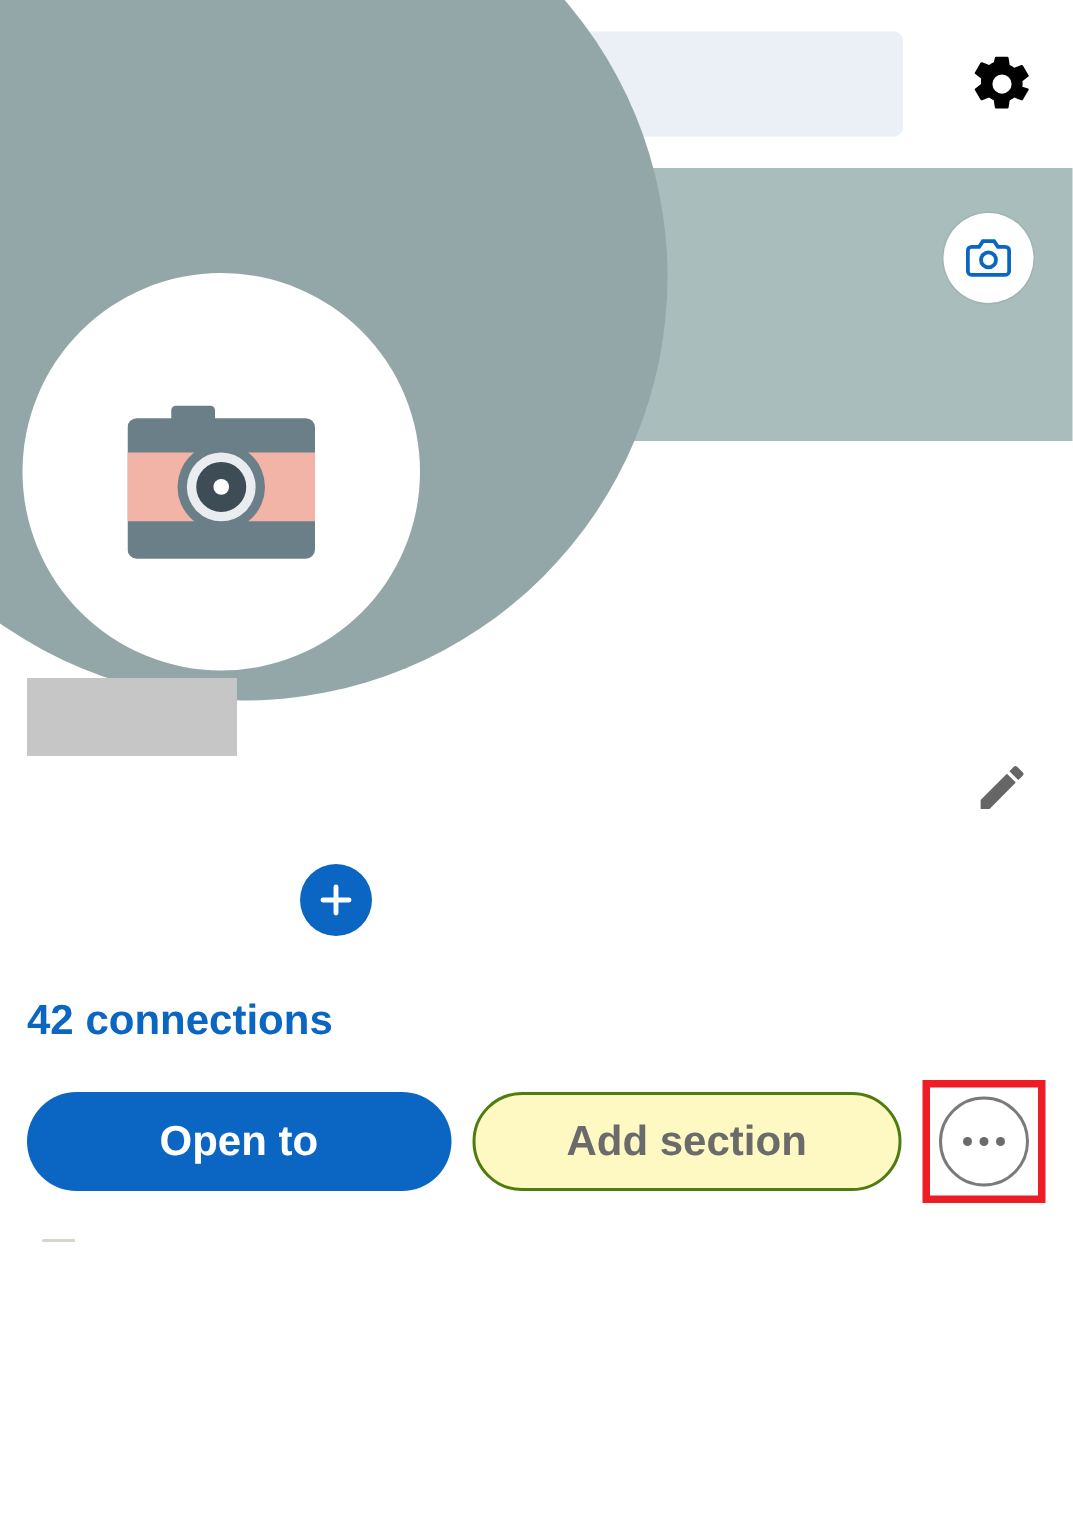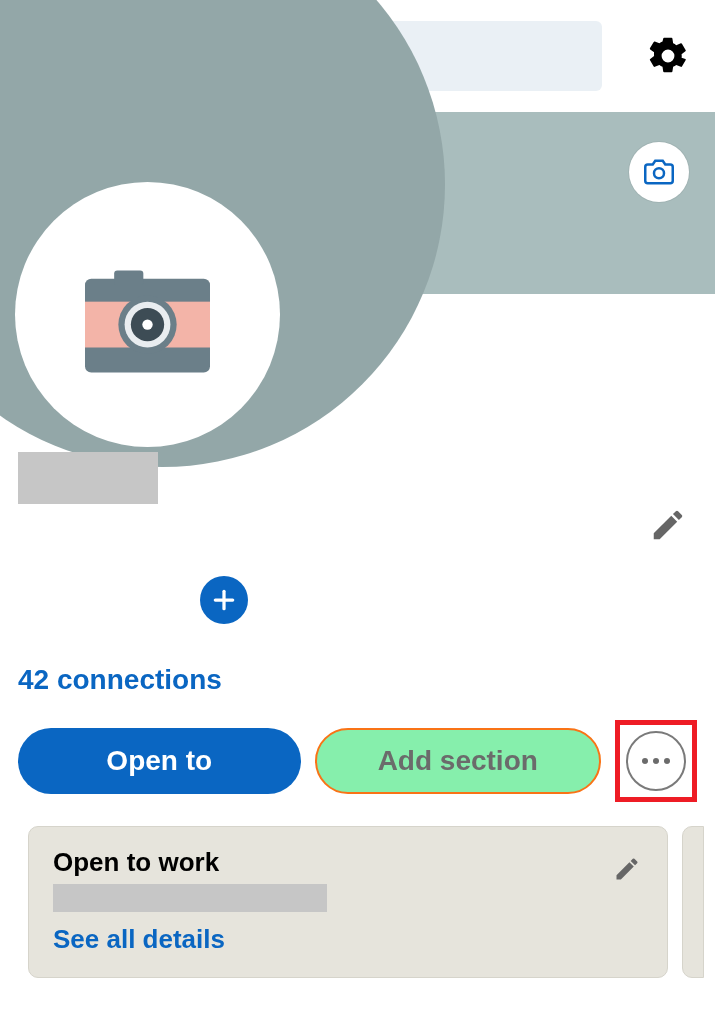--- a/index.html
+++ b/index.html
@@ -26,21 +26,21 @@
 
   .name-mask { margin-left:18px; width:140px; height:52px; background:#c6c6c6; }
 
   .spacer { height:160px; }
 
   .connections { margin-left:18px; font-size:28px; font-weight:700; color:#0a66c2; cursor:pointer; }
 
   .action-row { display:flex; align-items:center; gap:14px; padding:24px 18px 24px 18px; }
   .pill-btn { height:66px; border-radius:33px; font-size:28px; font-weight:600; display:flex; align-items:center; justify-content:center; }
   .open-to   { flex:1; background:#0a66c2; color:#fff; cursor:pointer; }
-  .add-sec   { flex:1; background:#86efac; color:#6b6b6b; border:2px solid #f97316; cursor:pointer; }
+  .add-sec   { flex:1; background:#fef9c3; color:#6b6b6b; border:2px solid #4d7c0f; cursor:pointer; }
   .more-wrap { width:82px; height:82px; border:5px solid #ee1c25; display:flex; align-items:center; justify-content:center; }
   .more-btn  { width:60px; height:60px; border-radius:50%; border:2px solid #7a7a7a; display:flex; align-items:center; justify-content:center; cursor:pointer; gap:5px;}
   .more-btn span{ width:6px; height:6px; border-radius:50%; background:#6b6b6b; }
 
   .otw-card-wrap{ display:flex; gap:14px; padding:0 0 0 28px; }
   .otw-card { flex:0 0 640px; background:#e6e4dc; border:1px solid #d6d4cb; border-radius:10px; padding:20px 24px 22px 24px; position:relative; }
   .otw-title{ font-size:26px; font-weight:700; color:#000; }
   .otw-roles-mask{ margin-top:6px; width:274px; height:28px; background:#c6c6c6; }
   .otw-see-all{ margin-top:12px; font-size:26px; font-weight:600; color:#0a66c2; cursor:pointer; }
   .otw-edit { position:absolute; right:22px; top:24px; width:36px; height:36px; display:flex; align-items:center; justify-content:center; cursor:pointer;}
@@ -120,26 +120,16 @@
     <div class="more-wrap">
       <div class="more-btn">
         <span></span>
         <span></span>
         <span></span>
       </div>
     </div>
   </div>
 
   <div class="otw-card-wrap">
-    <div class="otw-card">
-      <div class="otw-title">Open to work</div>
-      <div class="otw-roles-mask"></div>
-      <div class="otw-see-all">See all details</div>
-      <div class="otw-edit">
-        <svg width="28" height="28" viewBox="0 0 24 24" fill="#666">
-            <path d="M3 17.25V21h3.75L17.81 9.94l-3.75-3.75L3 17.25zM20.71 7.04a1 1 0 0 0 0-1.41l-2.34-2.34a1 1 0 0 0-1.41 0l-1.83 1.83 3.75 3.75 1.83-1.83z"></path>
-          </svg>
-      </div>
-    </div>
     <div class="otw-next"></div>
   </div>
 
 </div>
 
 </body></html>

